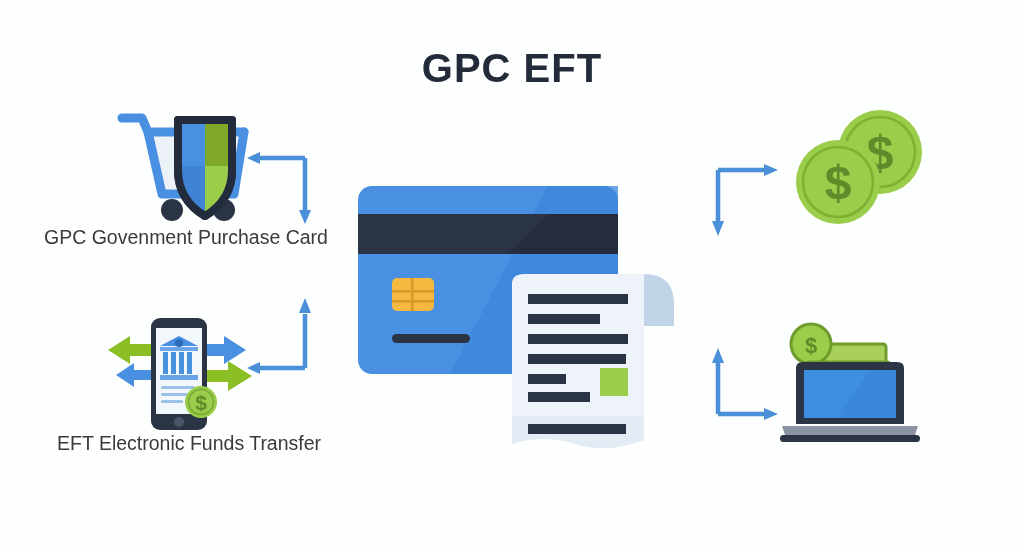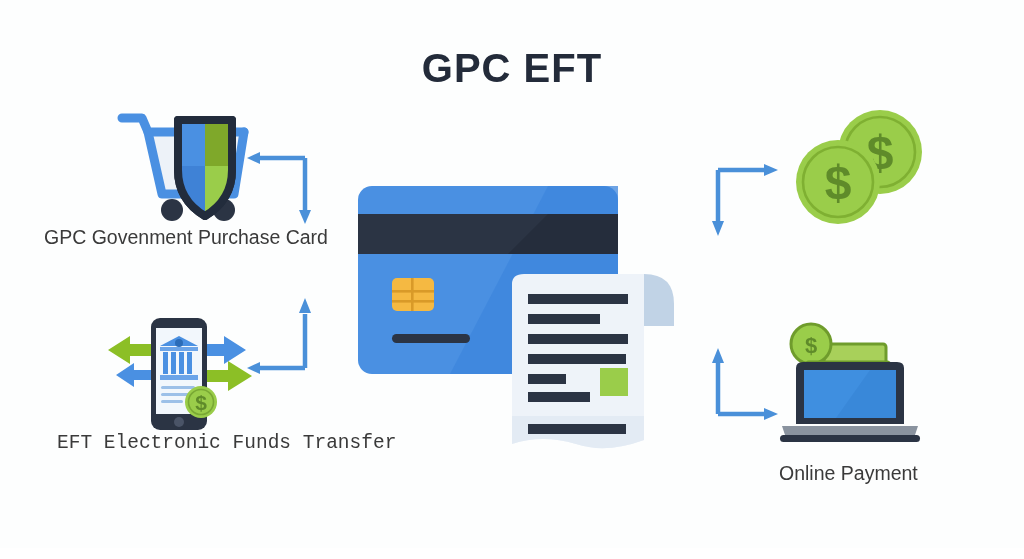--- a/index.html
+++ b/index.html
@@ -37,21 +37,21 @@
   
   .label {
     position: absolute;
     font-size: 19.5px;
     color: #3a3a3a;
     font-weight: 400;
     white-space: nowrap;
     font-family: "Liberation Sans", sans-serif;
   }
   #label-gpc  { left: 44px;  top: 226px; text-align: right; }
-  #label-eft  { left: 57px;  top: 432px; font-family: Liberation Mono, monospace; }
+  #label-eft  { left: 57px;  top: 432px; }
   #label-pay  { left: 779px; top: 462px; }
 
   
   .icon-box { position: absolute; }
 
   #icon-cart   { left: 112px; top: 104px; width: 140px; height: 122px; }
   #icon-phone  { left: 104px; top: 316px; width: 150px; height: 116px; }
   #icon-card   { left: 358px; top: 186px; width: 260px; height: 188px; }
   #icon-receipt{ left: 506px; top: 268px; width: 182px; height: 188px; }
   #icon-coins  { left: 792px; top: 108px; width: 134px; height: 120px; }
@@ -233,15 +233,14 @@
     <svg width="82" height="76" viewBox="0 0 82 76">
       <path d="M18 70 L18 18" fill="none" stroke="#4a90d9" stroke-width="4.5"></path>
       <path d="M18 70 L66 70" fill="none" stroke="#4a90d9" stroke-width="4.5"></path>
       <path d="M78 70 L64 64 L64 76 Z" fill="#4a90d9"></path>
       <path d="M18 4 L12 19 L24 19 Z" fill="#4a90d9"></path>
     </svg>
   </div>
 
   <div class="label" id="label-gpc">GPC Govenment Purchase Card</div>
   <div class="label" id="label-eft">EFT Electronic Funds Transfer</div>
-  <div class="label" id="label-pay">Online Payment</div>
 
 </div>
 
 </body></html>

